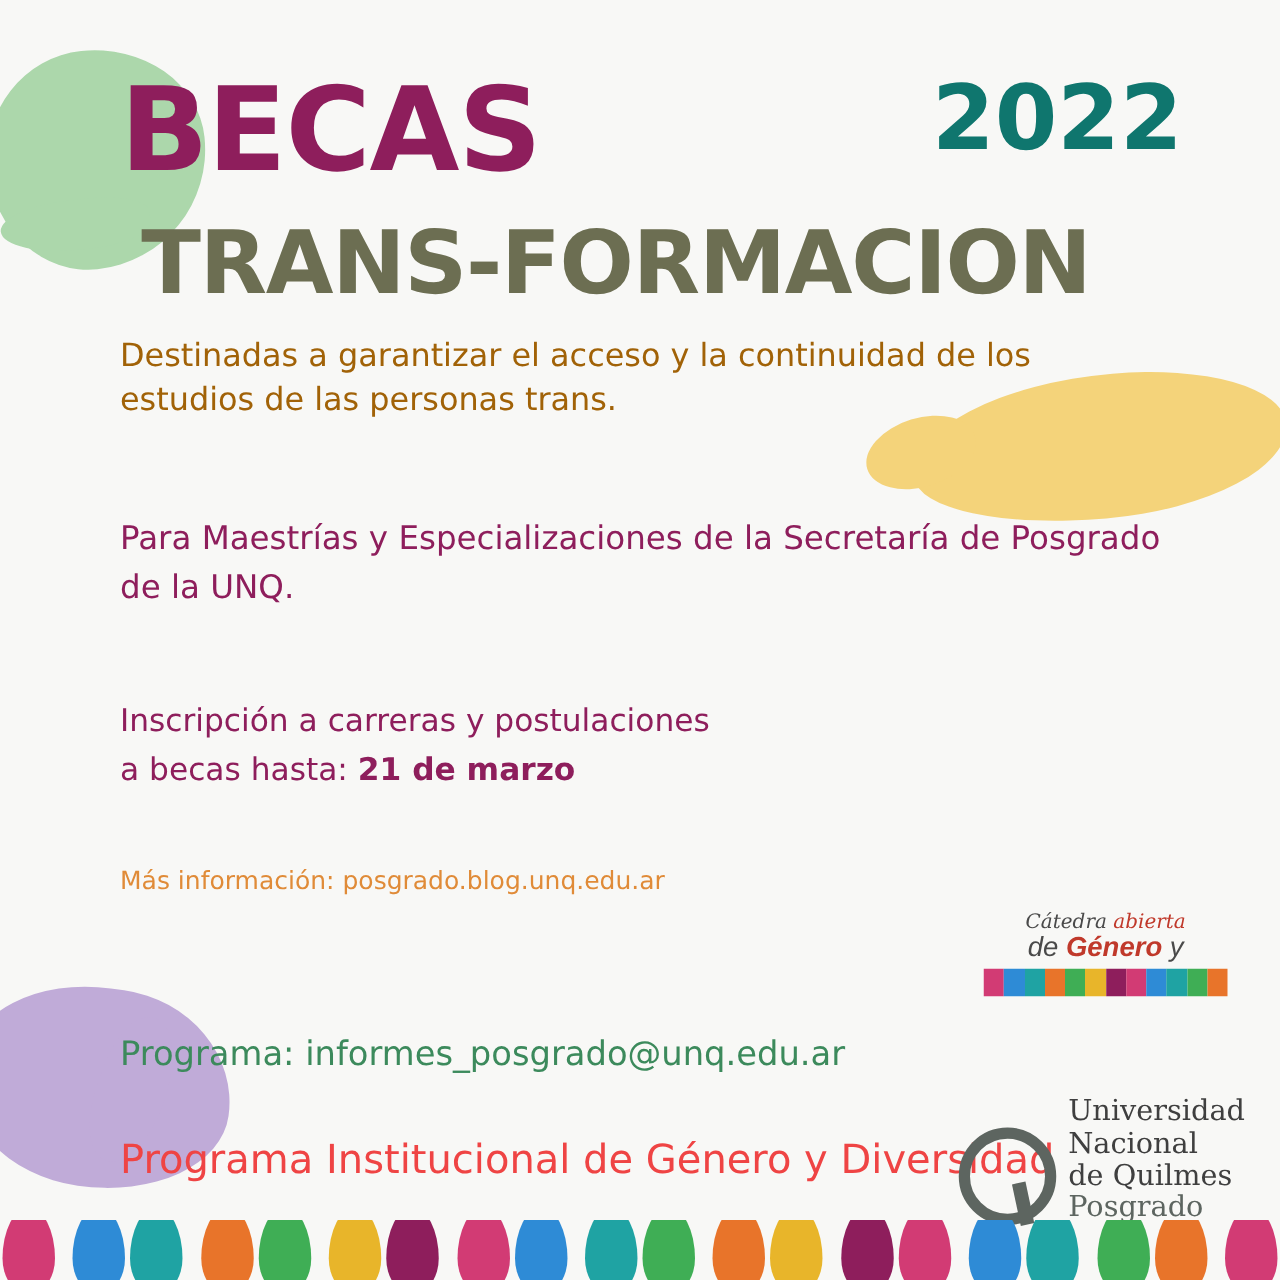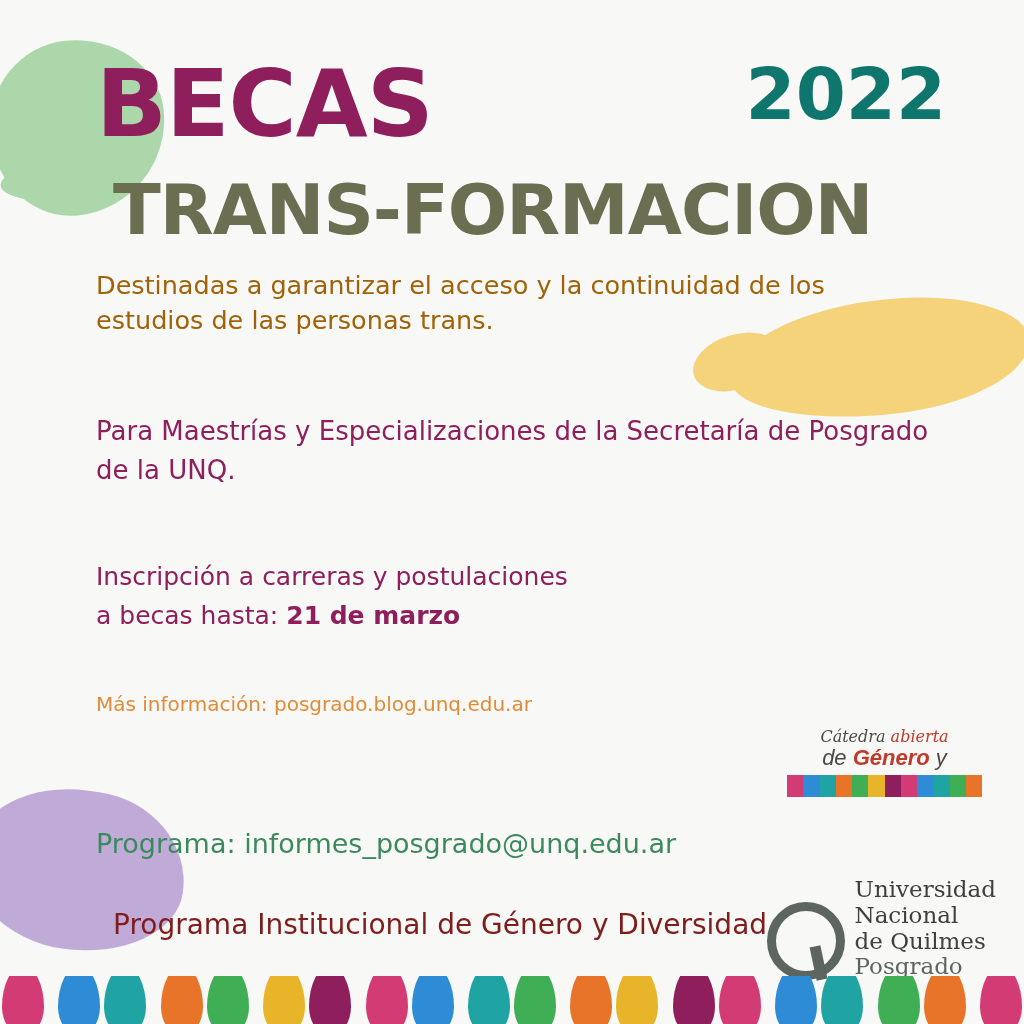--- a/index.html
+++ b/index.html
@@ -164,24 +164,24 @@
   }
   .para-consultas {
     position: absolute;
     left: 96px;
     top: 828px;
     font-size: 27px;
     color: #3c8a5c;
   }
   .para-programa {
     position: absolute;
-    left: 113px;
+    left: 96px;
     top: 908px;
-    font-size: 28px;
-    color: #7f1d1d;
+    font-size: 32px;
+    color: #ef4444;
   }
 
   
   .logo-catedra {
     position: absolute;
     right: 42px;
     top: 728px;
     width: 195px;
     text-align: center;
     line-height: 1.12;

